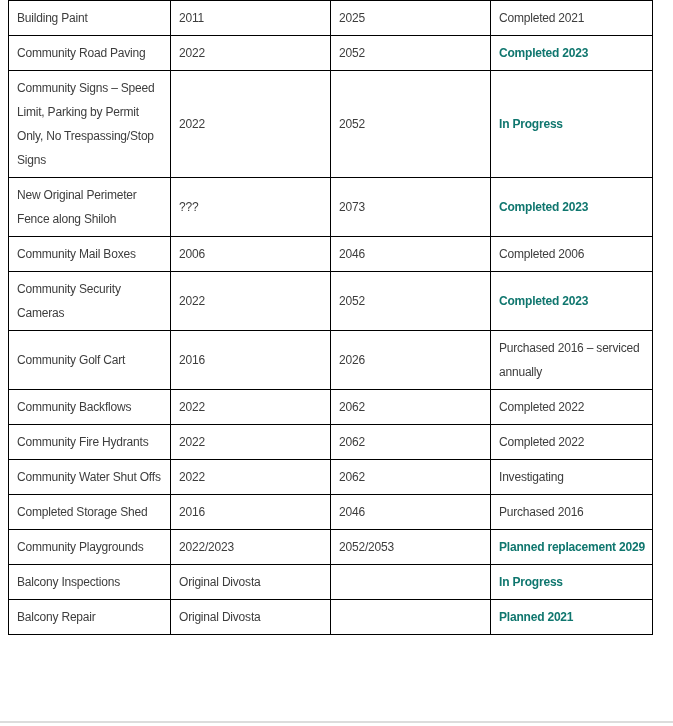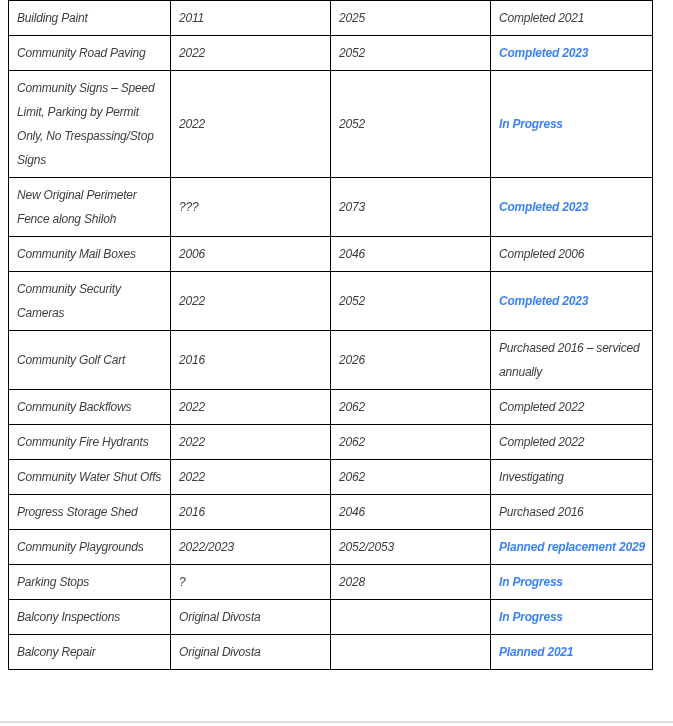--- a/index.html
+++ b/index.html
@@ -12,36 +12,35 @@
     height: 726px;
     position: relative;
     overflow: hidden;
     font-family: "Liberation Sans", sans-serif;
   }
   table.schedule {
     border-collapse: collapse;
     table-layout: fixed;
     margin: 0 0 12px 8px;
     width: 644px;
-    font-style: italic;
   }
   table.schedule td {
     border: 1.5px solid #000000;
     padding: 5px 5px 5px 8px;
     font-size: 12px;
     letter-spacing: -0.2px;
     line-height: 24px;
     color: #3d3d3d;
     vertical-align: middle;
     word-wrap: break-word;
     background: #ffffff;
   }
   table.schedule td.bold {
     font-weight: bold;
-    color: #3b82f6;
+    color: #0f766e;
   }
   .bottom-divider {
     position: absolute;
     left: 0;
     top: 721px;
     width: 673px;
     height: 2px;
     background: #dcdcdc;
   }
 </style>
@@ -110,36 +109,30 @@
         <td>2062</td>
         <td>Completed 2022</td>
       </tr>
       <tr>
         <td>Community Water Shut Offs</td>
         <td>2022</td>
         <td>2062</td>
         <td>Investigating</td>
       </tr>
       <tr>
-        <td>Progress Storage Shed</td>
+        <td>Completed Storage Shed</td>
         <td>2016</td>
         <td>2046</td>
         <td>Purchased 2016</td>
       </tr>
       <tr>
         <td>Community Playgrounds</td>
         <td>2022/2023</td>
         <td>2052/2053</td>
         <td class="bold">Planned replacement 2029</td>
-      </tr>
-      <tr>
-        <td>Parking Stops</td>
-        <td>?</td>
-        <td>2028</td>
-        <td class="bold">In Progress</td>
       </tr>
       <tr>
         <td>Balcony Inspections</td>
         <td>Original Divosta</td>
         <td></td>
         <td class="bold">In Progress</td>
       </tr>
       <tr>
         <td>Balcony Repair</td>
         <td>Original Divosta</td>

